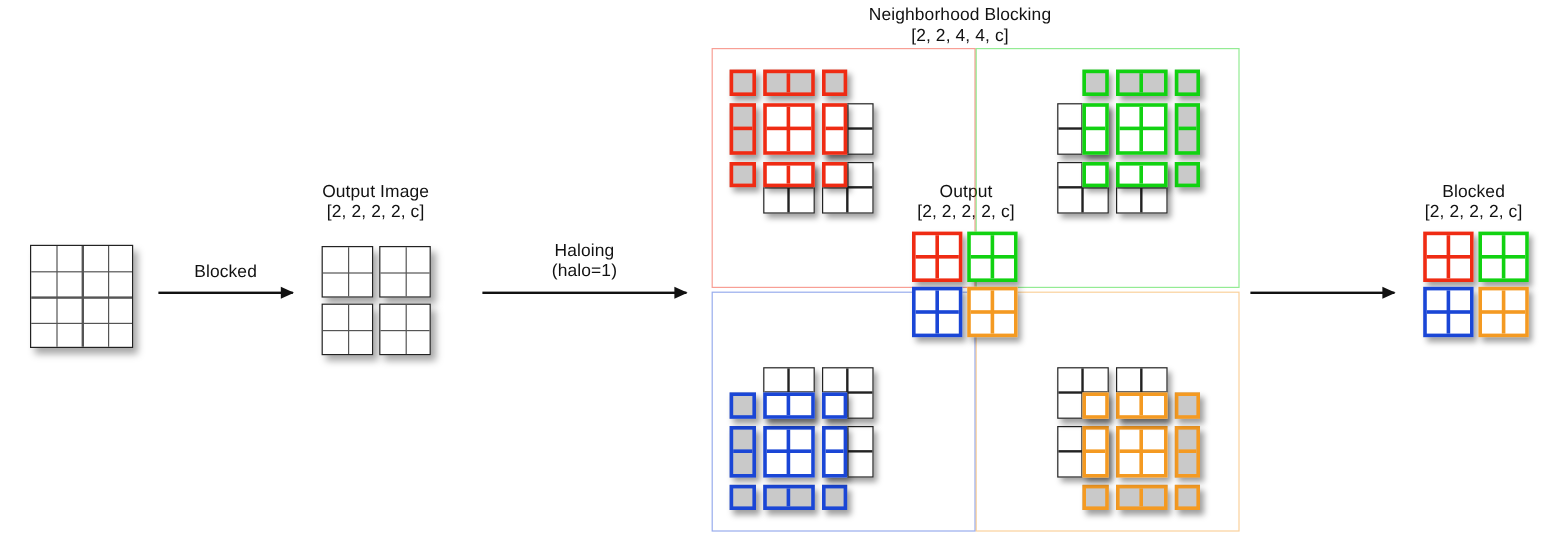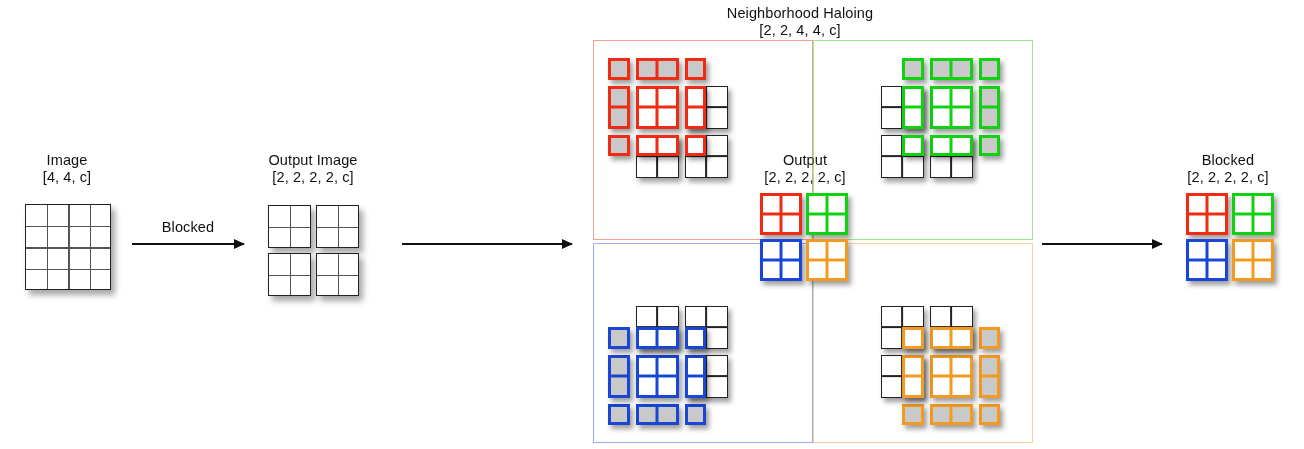--- a/index.html
+++ b/index.html
@@ -41,28 +41,28 @@
 
   .bw{position:absolute;box-sizing:border-box;border-width:1.8px;border-style:solid;
       border-color:#222;background:#fff;box-shadow:3px 4px 5px rgba(0,0,0,0.38);}
   .bw .v{position:absolute;left:50%;top:0;width:1.8px;height:100%;background:#222;transform:translateX(-50%);}
   .bw .h{position:absolute;top:50%;left:0;height:1.8px;width:100%;background:#222;transform:translateY(-50%);}
 </style>
 </head>
 <body>
 
 <div class="stage" id="stage">
-    <div class="lbl" style="left: 7px; top: 152px; width: 120px;"><span>Image</span><span class="l2">[4, 4, c]</span></div>
     <div class="lbl" style="left: 248px; top: 152px; width: 130px;"><span>Output Image</span><span class="l2">[2, 2, 2, 2, c]</span></div>
-    <div class="lbl" style="left: 640px; top: 5px; width: 320px;"><span>Neighborhood Haloing</span><span class="l2">[2, 2, 4, 4, c]</span></div>
+    <div class="lbl" style="left: 640px; top: 5px; width: 320px;"><span>Neighborhood Blocking</span><span class="l2">[2, 2, 4, 4, c]</span></div>
     <div class="lbl" style="left: 745px; top: 152px; width: 120px;"><span>Output</span><span class="l2">[2, 2, 2, 2, c]</span></div>
     <div class="lbl" style="left: 1168px; top: 152px; width: 120px;"><span>Blocked</span><span class="l2">[2, 2, 2, 2, c]</span></div>
     <div class="arrow" style="left: 132px; top: 243px; width: 112px;"></div>
     <div class="lbl" style="left: 120px; top: 219px; width: 136px;"><span>Blocked</span></div>
     <div class="arrow" style="left: 402px; top: 243px; width: 170px;"></div>
+    <div class="lbl" style="left: 390px; top: 201px; width: 194px;"><span>Haloing</span><span class="l2">(halo=1)</span></div>
     <div class="arrow" style="left: 1042px; top: 243px; width: 120px;"></div>
     <div class="grid-plain" style="left: 25px; top: 204px; width: 86px; height: 86px;">
       <span class="" style="position: absolute; left: 20.7px; top: 0px; width: 1.6px; height: 100%; background: rgb(85, 85, 85);"></span>
       <span class="" style="position: absolute; top: 20.7px; left: 0px; height: 1.6px; width: 100%; background: rgb(85, 85, 85);"></span>
       <span class="" style="position: absolute; left: 42.2px; top: 0px; width: 1.6px; height: 100%; background: rgb(85, 85, 85);"></span>
       <span class="" style="position: absolute; top: 42.2px; left: 0px; height: 1.6px; width: 100%; background: rgb(85, 85, 85);"></span>
       <span class="" style="position: absolute; left: 63.7px; top: 0px; width: 1.6px; height: 100%; background: rgb(85, 85, 85);"></span>
       <span class="" style="position: absolute; top: 63.7px; left: 0px; height: 1.6px; width: 100%; background: rgb(85, 85, 85);"></span>
     </div>
     <div class="grid-plain" style="left: 268px; top: 205px; width: 43px; height: 43px;">

